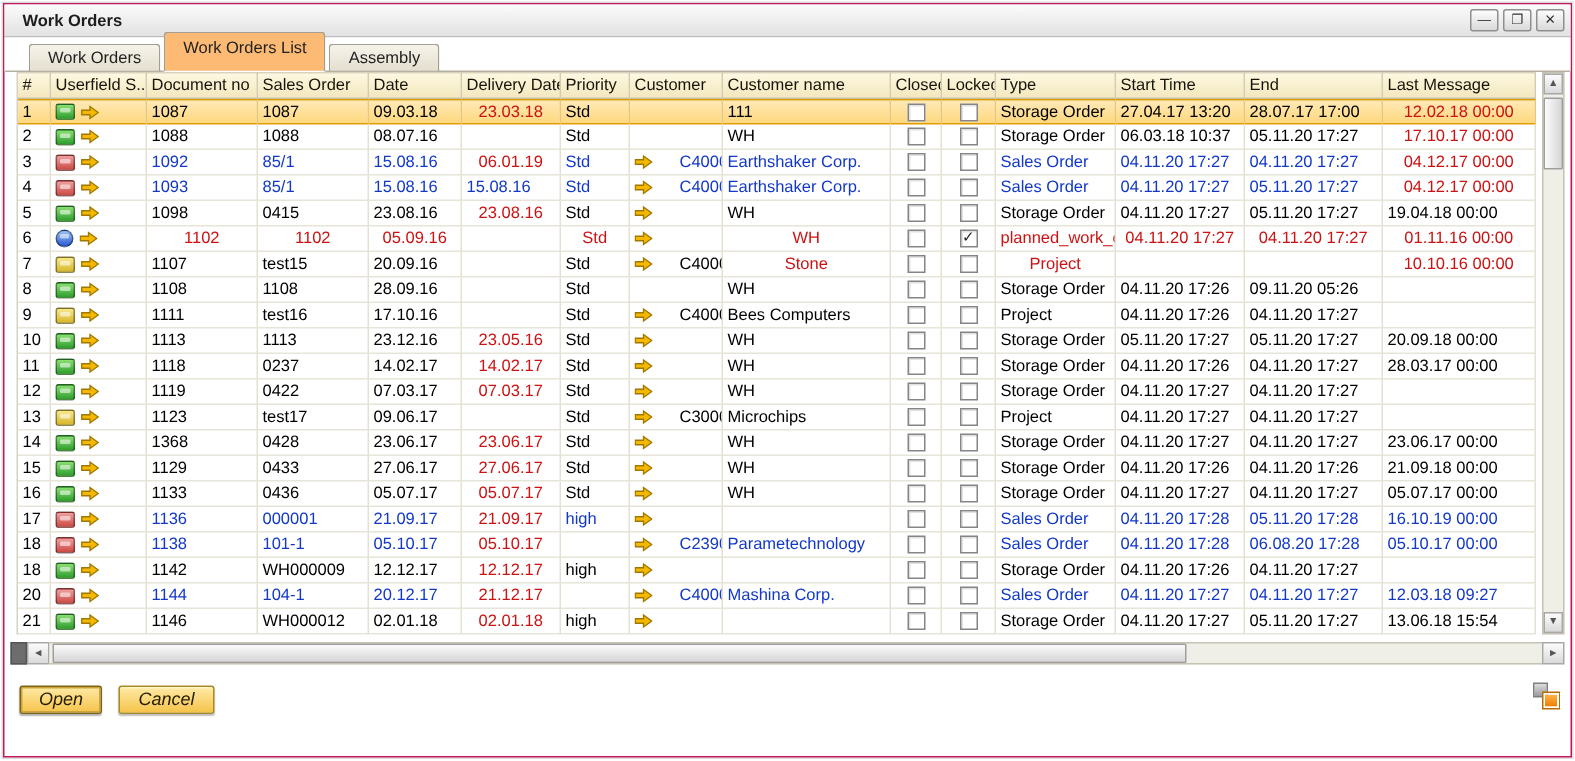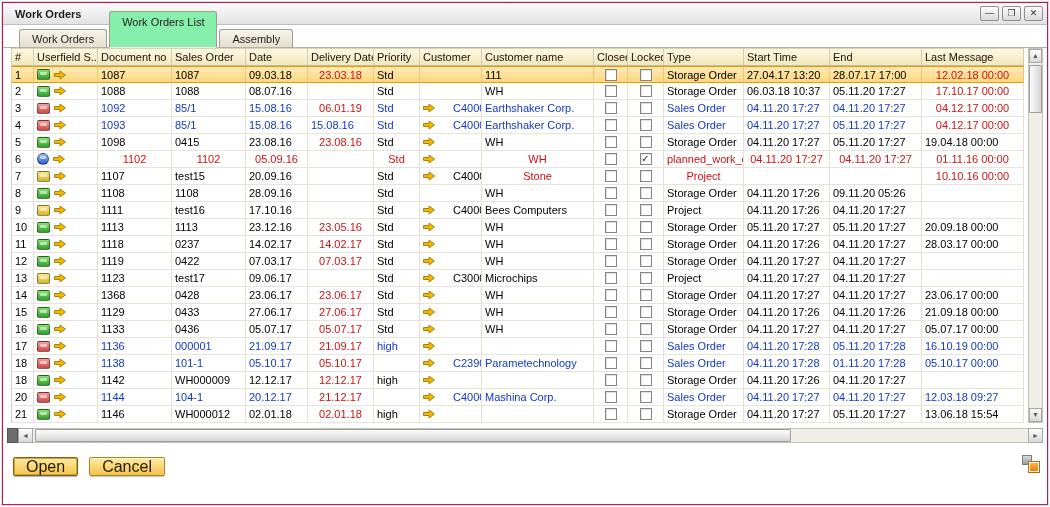--- a/index.html
+++ b/index.html
@@ -15,21 +15,21 @@
   .title{font-weight:bold;color:#1d1d1d;flex:1;}
   .win-btn{width:19px;height:15px;margin-left:3px;border:1px solid #8f8f8f;border-radius:2px;
     background:linear-gradient(#fdfdfd,#d9d9d9);font-size:9px;line-height:13px;text-align:center;color:#333;}
 
   
   .tabstrip{height:23px;flex:0 0 23px;display:flex;align-items:flex-end;padding-left:16px;
     background:#ffffff;border-bottom:1px solid #b6b1a3;}
   .tab{height:19px;padding:3px 12px 0;margin-right:2px;margin-bottom:-1px;
     border:1px solid #a39e90;border-bottom:1px solid #b6b1a3;border-radius:3px 3px 0 0;
     background:linear-gradient(#f6f3ea,#e4dfce);color:#222;white-space:nowrap;}
-  .tab.active{background:#86efac;border-bottom:1px solid #ffffff;height:37px;padding-top:4px;font-weight:normal;}
+  .tab.active{background:#fdba74;border-bottom:1px solid #ffffff;height:27px;padding-top:4px;font-weight:normal;}
 
   
   .main{flex:1;display:flex;flex-direction:column;padding:0 4px;min-height:0;}
   .grid-wrap{display:flex;align-items:stretch;margin-left:4px;}
   .grid{flex:1;border-left:1px solid #d6d1c2;min-width:0;
     --cols:22px 64px 74px 74px 62px 66px 46px 62px 112px 34px 36px 80px 86px 92px minmax(0,1fr);}
   .g-row{display:grid;grid-template-columns:var(--cols);height:17px;background:#fff;}
   .g-row.header-row{height:18px;}
   .cell{padding:1px 3px;border-right:1px solid #e4e1d4;border-bottom:1px solid #e7e4d8;
     white-space:nowrap;overflow:hidden;line-height:14px;}
@@ -65,23 +65,23 @@
     border:1px solid #9e9e9e;border-radius:1px;}
   .hscroll-row{height:15px;flex:0 0 15px;margin-top:5px;display:flex;align-items:stretch;}
   .hblock{width:11px;flex:0 0 11px;background:#6d6d6d;border:1px solid #555;}
   .hscroll-row .sbtn{height:auto;width:15px;flex:0 0 15px;line-height:13px;}
   .htrack{flex:1;position:relative;background:#efeee7;border:1px solid #c6c2b4;border-left:none;border-right:none;}
   .hthumb{position:absolute;top:0;bottom:0;left:2px;width:76%;background:linear-gradient(#fbfbfb,#d6d6d6);
     border:1px solid #9e9e9e;border-radius:1px;}
 
   
   .footer{height:34px;flex:0 0 34px;display:flex;align-items:center;padding:0 6px;position:relative;margin-top:6px;}
-  .btn{font-family:inherit;font-size:16px;color:#241c00;height:19px;padding:0 12px;margin-right:11px;
+  .btn{font-family:inherit;font-size:12px;color:#241c00;height:19px;padding:0 12px;margin-right:11px;
     background:linear-gradient(#ffeaa6,#f5c34a);border:1px solid #a88a24;border-radius:2px;
-    box-shadow:0 1px 1px rgba(0,0,0,.25), inset 0 1px 0 #fff3c8;}
+    box-shadow:0 1px 1px rgba(0,0,0,.25), inset 0 1px 0 #fff3c8;font-style:italic;}
   .btn.primary{border-color:#7c6414;box-shadow:0 1px 1px rgba(0,0,0,.3), inset 0 0 0 1px #caa43a;}
   .btn.wide{margin-left:14px;padding:0 16px;}
   .grip{position:absolute;right:4px;top:6px;width:17px;height:17px;}
   .grip .g1{position:absolute;left:0;top:0;width:10px;height:10px;background:linear-gradient(#dcdcdc,#9a9a9a);border:1px solid #7f7f7f;}
   .grip .g2{position:absolute;right:0;bottom:0;width:10px;height:10px;background:linear-gradient(#ffb34d,#ef7d00);border:1px solid #fff;box-shadow:0 0 0 1px #b96a00;}
 </style>
 </head>
 <body>
 
 <div class="window">
@@ -726,21 +726,21 @@
               </div>
               <div class="cell t-b">Parametechnology</div>
               <div class="cell c-cb">
                 <span class="cb"></span>
               </div>
               <div class="cell c-cb">
                 <span class="cb"></span>
               </div>
               <div class="cell t-b">Sales Order</div>
               <div class="cell t-b">04.11.20 17:28</div>
-              <div class="cell t-b">01.11.20 17:28</div>
+              <div class="cell t-b">06.08.20 17:28</div>
               <div class="cell t-b">05.10.17 00:00</div>
             </div>
             <div class="g-row">
               <div class="cell t-k">18</div>
               <div class="cell c-uf">
                 <span class="sic sic-green"></span>
                 <span class="larr">
                   <svg width="12" height="10" viewBox="0 0 12 10">
                     <path d="M0.5 3.5h5.5V1l5.5 4-5.5 4V6.5H0.5z" fill="#f4b800" stroke="#a07800" stroke-width="0.9"></path>
                   </svg>

